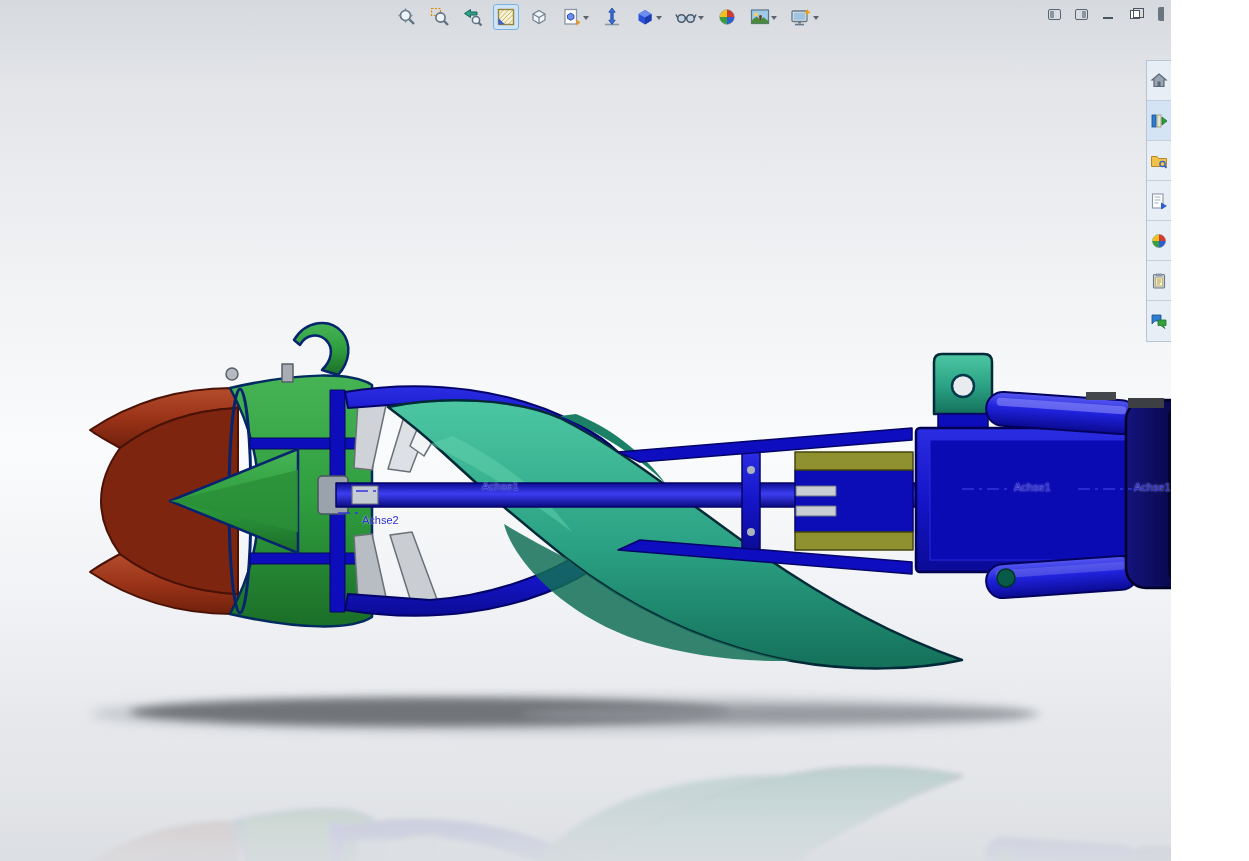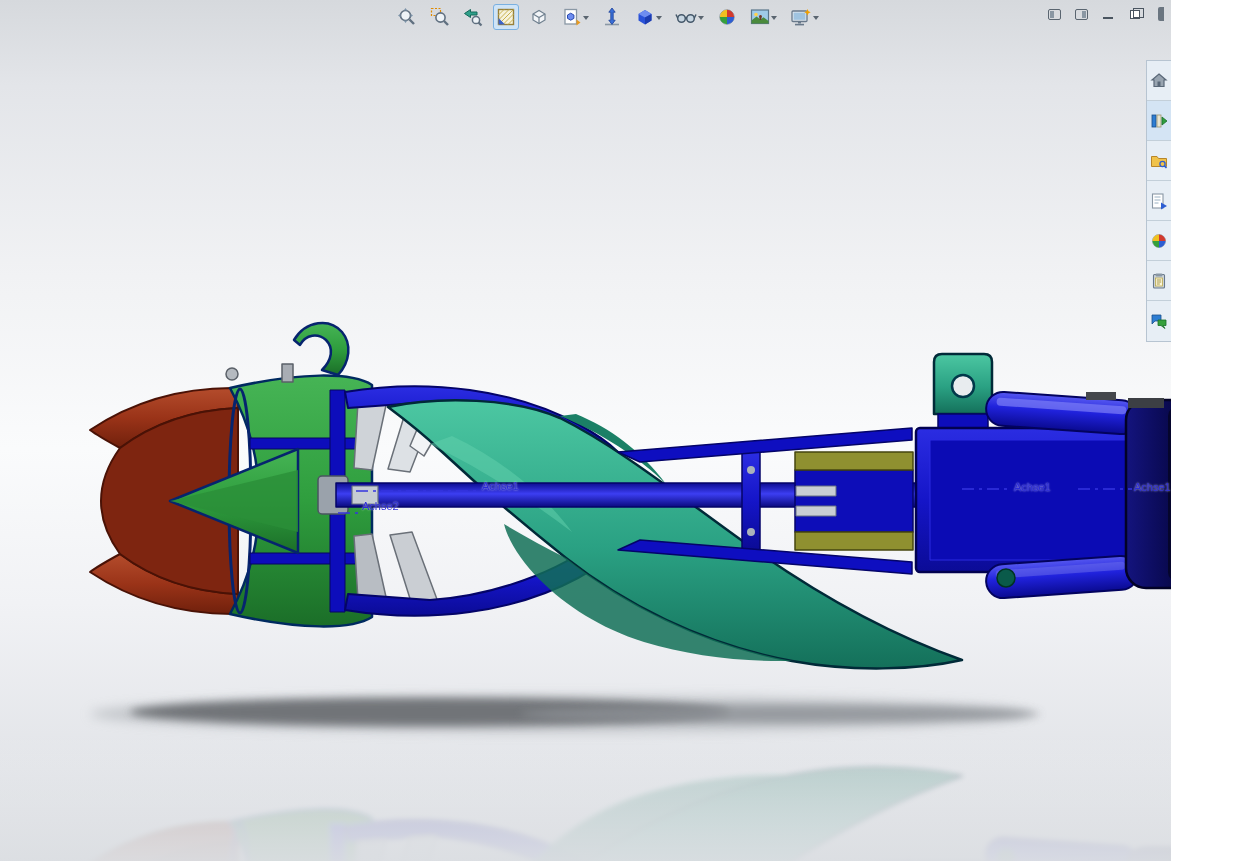--- a/index.html
+++ b/index.html
@@ -184,21 +184,21 @@
         <ellipse cx="560" cy="714" rx="470" ry="18" fill="#a6aaaf" opacity=".55" filter="url(#blur6)"></ellipse>
         <ellipse cx="430" cy="712" rx="300" ry="14" fill="#63666a" opacity=".85" filter="url(#blur4)"></ellipse>
         <ellipse cx="780" cy="714" rx="260" ry="9" fill="#8d9196" opacity=".8" filter="url(#blur4)"></ellipse>
       </g>
 
       <use href="#mdl"></use>
     </svg>
 
     <div class="annotation-layer">
         <span class="annotation" style="left: 482px; top: 480px;">Achse1</span>
-        <span class="annotation" style="left: 362px; top: 500px;">Achse2</span>
+        <span class="annotation" style="left: 362px; top: 514px;">Achse2</span>
         <span class="annotation" style="left: 1014px; top: 481px;">Achse1</span>
         <span class="annotation" style="left: 1134px; top: 481px;">Achse1</span>
       </div>
   </div>
 
   <div class="toolbar">
 
     <div class="tbtn">
       <svg width="20" height="20" viewBox="0 0 20 20">
         <circle cx="8.5" cy="8.5" r="5" fill="#eef3f7" stroke="#607080" stroke-width="1.6"></circle>

